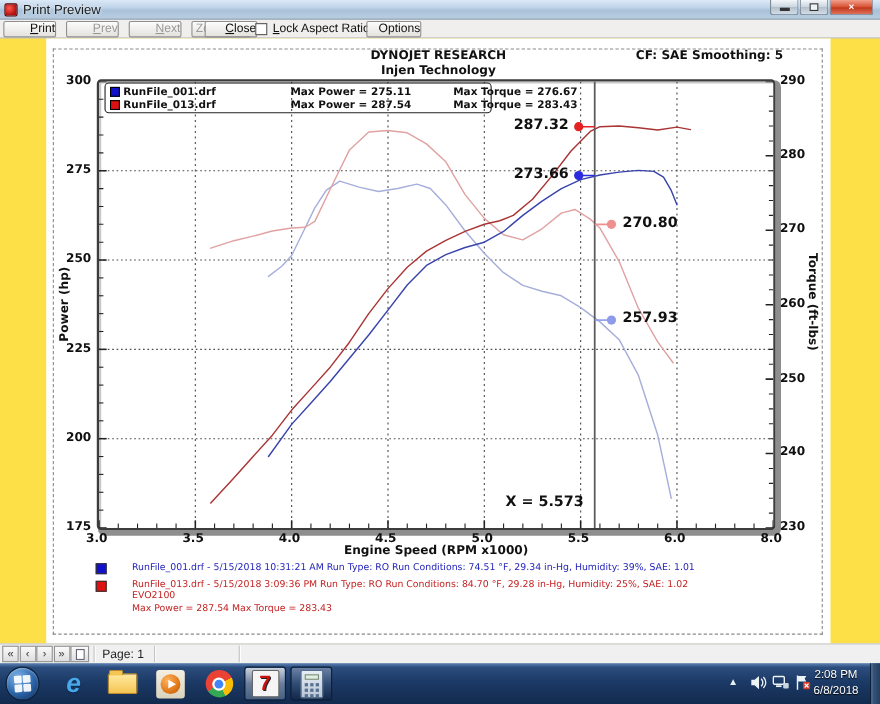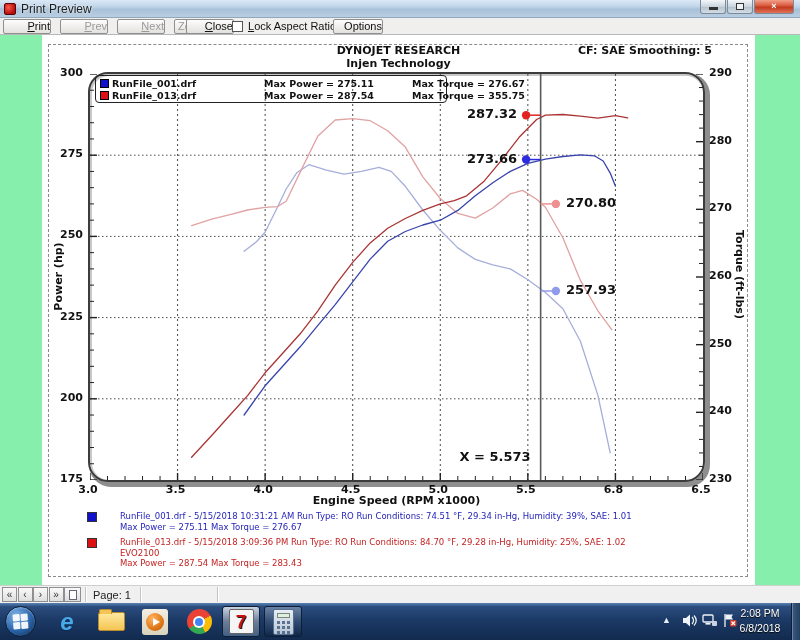--- a/index.html
+++ b/index.html
@@ -26,32 +26,32 @@
   #toolbar { position:absolute; left:0; top:18px; width:800px; height:17px; background:#f0efed;
     border-bottom:1px solid #b8b8b8; }
   .tbtn { position:absolute; top:1px; height:15px; font-size:11px; text-align:right; line-height:13px;
     color:#111; background:linear-gradient(#fcfcfc,#e4e2de); border:1px solid #8f8f8f; border-radius:2px; }
   .tbtn.disabled { color:#9a9a9a; }
   #chk-wrap { position:absolute; left:232px; top:2px; height:14px; font-size:11px; color:#111; }
   #chk-box { position:absolute; left:0; top:1px; width:11px; height:11px; background:#fff; border:1px solid #555; }
   #chk-label { position:absolute; left:16px; top:0; white-space:nowrap; }
 
   
-  #preview { position:absolute; left:0; top:35px; width:800px; height:550px; background:#86efac; }
+  #preview { position:absolute; left:0; top:35px; width:800px; height:550px; background:#fde047; }
   #page { position:absolute; left:42px; top:0; width:713px; height:550px; background:#ffffff;
     font-family:"DejaVu Sans", sans-serif; color:#111; }
   #margin-rect { position:absolute; left:6px; top:9px; width:700px; height:533px;
     border:1px dashed #8a8a8a; }
 
   #hdr-title { position:absolute; left:0; top:9px; width:713px; text-align:center; font-size:11px; font-weight:bold; }
   #hdr-sub   { position:absolute; left:0; top:22px; width:713px; text-align:center; font-size:11px; font-weight:bold; }
   #hdr-right { position:absolute; left:340px; top:9px; width:330px; text-align:right; font-size:11px; font-weight:bold; }
 
   #plot { position:absolute; left:46px; top:37px; width:617px; height:410px;
-    border:2px solid #3c3c3c; border-radius:20px;
+    border:2px solid #3c3c3c; border-radius:4px;
     box-shadow:3px 3px 0 2px #8e8e8e, 1px 1px 0 1px #c8c8c8 inset; }
   #plot svg { position:absolute; left:0; top:0; }
 
   #legend { position:absolute; left:53px; top:40px; width:352px; height:28px;
     border:1px solid #222; border-radius:4px; padding:1px 4px; background:transparent; }
   .leg-row { display:flex; align-items:center; height:12px; font-size:9.5px; font-weight:bold; white-space:nowrap; }
   .leg-swatch { width:9px; height:9px; border:1px solid #000; margin-right:3px; flex:0 0 9px; }
   .leg-file { width:152px; flex:0 0 152px; }
   .leg-power { width:148px; flex:0 0 148px; }
 
@@ -282,34 +282,33 @@
           <div class="leg-row">
             <div class="leg-swatch" style="background: rgb(17, 17, 204);"></div>
             <div class="leg-file">RunFile_001.drf</div>
             <div class="leg-power">Max Power = 275.11</div>
             <div class="leg-torque">Max Torque = 276.67</div>
           </div>
           <div class="leg-row">
             <div class="leg-swatch" style="background: rgb(221, 17, 17);"></div>
             <div class="leg-file">RunFile_013.drf</div>
             <div class="leg-power">Max Power = 287.54</div>
-            <div class="leg-torque">Max Torque = 355.75</div>
+            <div class="leg-torque">Max Torque = 283.43</div>
           </div>
         </div>
 
       <div id="ylab-left">Power (hp)</div>
       <div id="ylab-right">Torque (ft-lbs)</div>
       <div id="xlab">Engine Speed (RPM x1000)</div>
 
       <div id="annotations">
           <div class="ann-block">
             <div class="ann-sq" style="background: rgb(17, 17, 204);"></div>
             <div class="ann-lines" style="color: rgb(36, 36, 187);">
               <div>RunFile_001.drf - 5/15/2018 10:31:21 AM  Run Type: RO  Run Conditions: 74.51 °F, 29.34 in-Hg,  Humidity:  39%, SAE: 1.01</div>
-              <div>Max Power = 275.11   Max Torque = 276.67</div>
             </div>
           </div>
           <div class="ann-block">
             <div class="ann-sq" style="background: rgb(221, 17, 17);"></div>
             <div class="ann-lines" style="color: rgb(196, 34, 34);">
               <div>RunFile_013.drf - 5/15/2018 3:09:36 PM  Run Type: RO  Run Conditions: 84.70 °F, 29.28 in-Hg,  Humidity:  25%, SAE: 1.02</div>
               <div>EVO2100</div>
               <div>Max Power = 287.54   Max Torque = 283.43</div>
             </div>
           </div>
@@ -326,22 +325,22 @@
         <div class="tick-label" style="left: 667px; top: 234px;">260</div>
         <div class="tick-label" style="left: 667px; top: 301.667px;">250</div>
         <div class="tick-label" style="left: 667px; top: 369.333px;">240</div>
         <div class="tick-label" style="left: 667px; top: 437px;">230</div>
         <div class="tick-label" style="left: 29px; width: 34px; text-align: center; top: 448px;">3.0</div>
         <div class="tick-label" style="left: 116.571px; width: 34px; text-align: center; top: 448px;">3.5</div>
         <div class="tick-label" style="left: 204.143px; width: 34px; text-align: center; top: 448px;">4.0</div>
         <div class="tick-label" style="left: 291.714px; width: 34px; text-align: center; top: 448px;">4.5</div>
         <div class="tick-label" style="left: 379.286px; width: 34px; text-align: center; top: 448px;">5.0</div>
         <div class="tick-label" style="left: 466.857px; width: 34px; text-align: center; top: 448px;">5.5</div>
-        <div class="tick-label" style="left: 554.429px; width: 34px; text-align: center; top: 448px;">6.8</div>
-        <div class="tick-label" style="left: 642px; width: 34px; text-align: center; top: 448px;">6.5</div>
+        <div class="tick-label" style="left: 554.429px; width: 34px; text-align: center; top: 448px;">6.0</div>
+        <div class="tick-label" style="left: 642px; width: 34px; text-align: center; top: 448px;">8.0</div>
       </div>
   </div>
 
   <div id="statusbar">
     <span id="sb-nav"><div class="sb-btn" style="left: 2px;">«</div><div class="sb-btn" style="left: 17.5px;">‹</div><div class="sb-btn" style="left: 33px;">›</div><div class="sb-btn" style="left: 48.5px;">»</div></span>
     <div id="sb-pagebtn">
       <div id="sb-pageicon"></div>
     </div>
     <div class="sb-sep" style="left:85px;"></div>
     <div class="sb-sep" style="left:140px;"></div>

